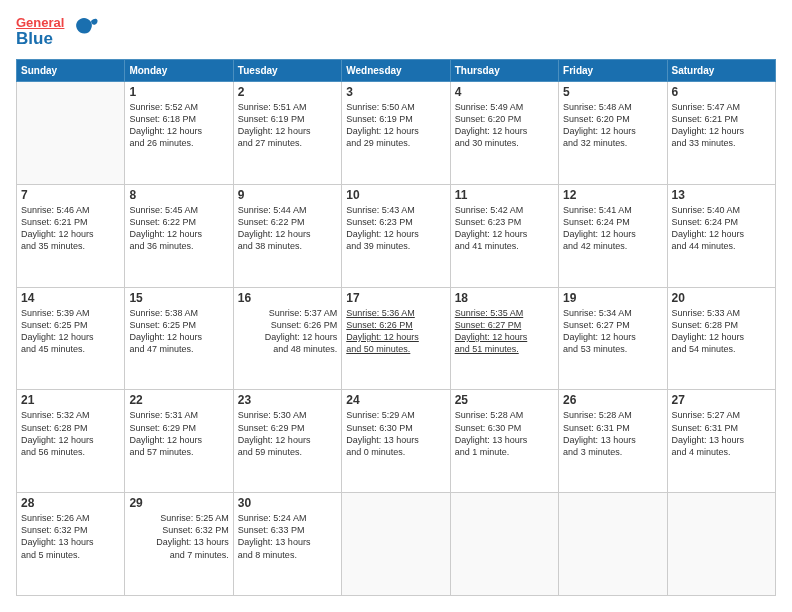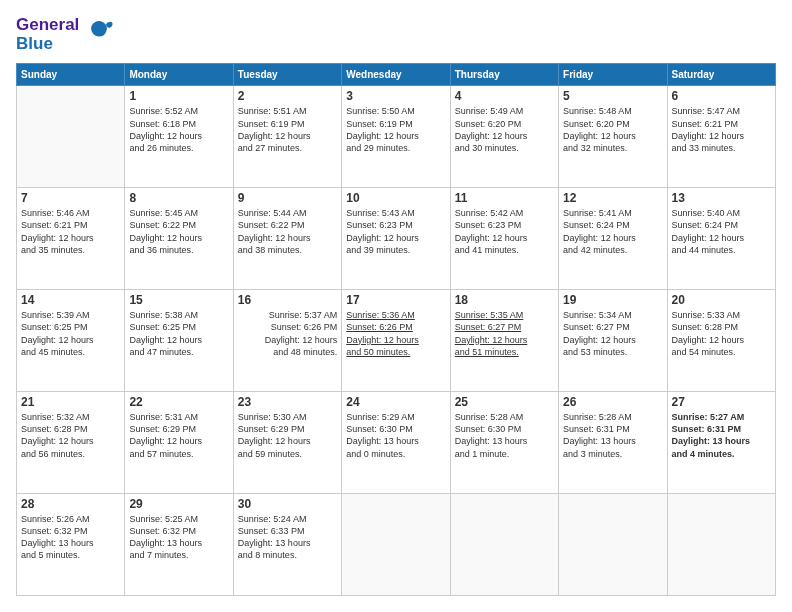--- a/index.html
+++ b/index.html
@@ -80,21 +80,21 @@
       color: #333;
     }
   </style>
 </head>
 <body>
 
 <div class="page">
   <div class="header">
     <div class="logo">
       <div style="display:flex;flex-direction:column;line-height:1.1">
-        <span style="font-size:17px;font-weight:bold;color:#4c1d95;">General</span>
+        <span style="font-size:13px;font-weight:bold;color:#ef4444;text-decoration:underline;">General</span>
         <span style="font-size:17px;font-weight:bold;color:#1a6faf;">Blue</span>
       </div>
       <div style="margin-left:3px;margin-top:-4px;">
         <svg width="30" height="30" viewBox="0 0 30 30">
           <path d="M15 5 C10 5, 5 10, 8 16 C11 22, 20 22, 22 16 C25 10, 20 5, 15 5Z" fill="#1a6faf"></path>
           <path d="M22 8 C26 4, 30 6, 28 10 C26 13, 22 12, 22 8Z" fill="#1a6faf"></path>
         </svg>
       </div>
     </div>
     <div class="title-section">
@@ -301,37 +301,37 @@
           </td>
           <td>
             <span class="day-number">26</span>
             <div class="day-info" style="white-space: pre-line;">Sunrise: 5:28 AM
 Sunset: 6:31 PM
 Daylight: 13 hours
 and 3 minutes.</div>
           </td>
           <td>
             <span class="day-number">27</span>
-            <div class="day-info" style="white-space: pre-line; font-weight: bold;">Sunrise: 5:27 AM
+            <div class="day-info" style="white-space: pre-line;">Sunrise: 5:27 AM
 Sunset: 6:31 PM
 Daylight: 13 hours
 and 4 minutes.</div>
           </td>
         </tr>
         <tr>
           <td>
             <span class="day-number">28</span>
             <div class="day-info" style="white-space: pre-line;">Sunrise: 5:26 AM
 Sunset: 6:32 PM
 Daylight: 13 hours
 and 5 minutes.</div>
           </td>
           <td>
             <span class="day-number">29</span>
-            <div class="day-info" style="white-space: pre-line;">Sunrise: 5:25 AM
+            <div class="day-info" style="white-space: pre-line; text-align: right;">Sunrise: 5:25 AM
 Sunset: 6:32 PM
 Daylight: 13 hours
 and 7 minutes.</div>
           </td>
           <td>
             <span class="day-number">30</span>
             <div class="day-info" style="white-space: pre-line;">Sunrise: 5:24 AM
 Sunset: 6:33 PM
 Daylight: 13 hours
 and 8 minutes.</div>

